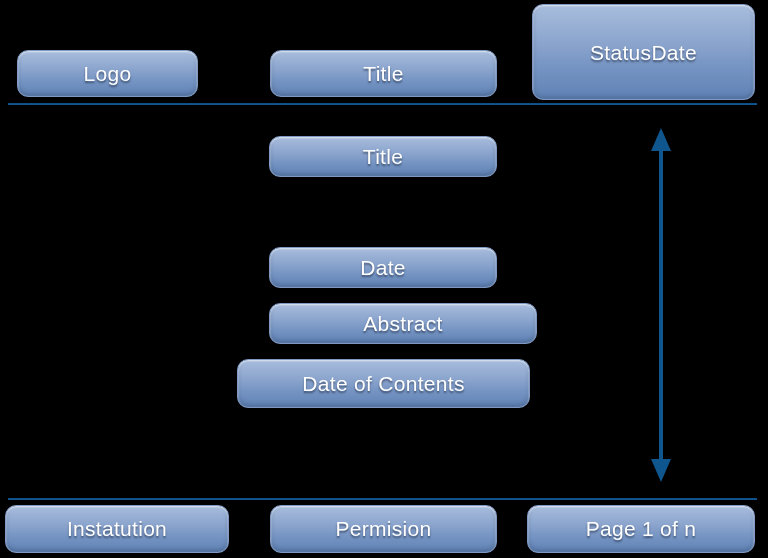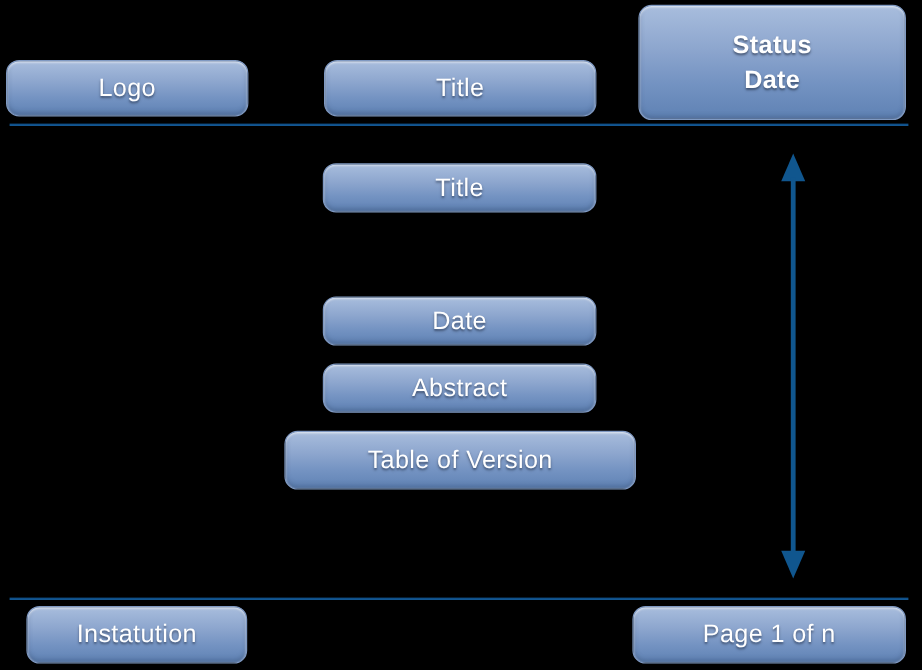--- a/index.html
+++ b/index.html
@@ -26,23 +26,21 @@
     letter-spacing: 0.3px;
     text-shadow: 0 2px 2px rgba(25, 35, 55, 0.6);
     background: linear-gradient(180deg, #a8bddd 0%, #8da6ce 38%, #7493c2 68%, #5f82b4 100%);
     border: 1px solid #7f99c2;
     border-radius: 11px;
     box-shadow: inset 0 1px 2px rgba(255, 255, 255, 0.7),
                 inset 0 -2px 4px rgba(40, 60, 95, 0.35),
                 0 1px 3px rgba(0, 0, 0, 0.6);
   }
   .box-status {
-    flex-direction: column;
     line-height: 29px;
-    font-weight: bold;
   }
   .rule {
     position: absolute;
     height: 2px;
     background: linear-gradient(180deg, #0c4a82 0%, #155a96 100%);
   }
   .arrow-shaft {
     position: absolute;
     background: #10568e;
   }
@@ -54,46 +52,47 @@
     border-right: 10px solid transparent;
   }
   .arrowhead.up   { border-bottom: 23px solid #10568e; }
   .arrowhead.down { border-top: 23px solid #10568e; }
 </style>
 </head>
 <body>
 
 <div class="canvas">
 
-  <div class="box" style="left:5px; top:50px; width:202px; height:47px;">Logo</div>
+  <div class="box" style="left:17px; top:50px; width:181px; height:47px;">Logo</div>
 
   <div class="box" style="left:270px; top:50px; width:227px; height:47px;">Title</div>
 
   <div class="box box-status" style="left:532px; top:4px; width:223px; height:96px;">
     <span>Status</span>
     <span>Date</span>
   </div>
 
   <div class="rule" style="left:8px; top:103px; width:749px;"></div>
 
   <div class="box" style="left:269px; top:136px; width:228px; height:41px;">Title</div>
 
 
   <div class="box" style="left:269px; top:247px; width:228px; height:41px;">Date</div>
 
-  <div class="box" style="left:269px; top:303px; width:228px; height:41px;">Abstract</div>
+  <div class="box" style="left:269px; top:303px; width:268px; height:41px;">Abstract</div>
 
-  <div class="box" style="left:237px; top:359px; width:293px; height:49px;">Table of Version</div>
+  <div class="box" style="left:237px; top:359px; width:293px; height:49px;">Date of Contents</div>
 
   <div>
     <div class="arrowhead up" style="left:651px; top:128px;"></div>
     <div class="arrow-shaft" style="left:659px; top:148px; width:4px; height:313px;"></div>
     <div class="arrowhead down" style="left:651px; top:459px;"></div>
   </div>
 
   <div class="rule" style="left:8px; top:498px; width:749px;"></div>
 
-  <div class="box" style="left:22px; top:505px; width:184px; height:48px;">Instatution</div>
+  <div class="box" style="left:5px; top:505px; width:224px; height:48px;">Instatution</div>
 
+  <div class="box" style="left:270px; top:505px; width:227px; height:48px;">Permision</div>
 
   <div class="box" style="left:527px; top:505px; width:228px; height:48px;">Page 1 of n</div>
 
 </div>
 
 </body></html>

